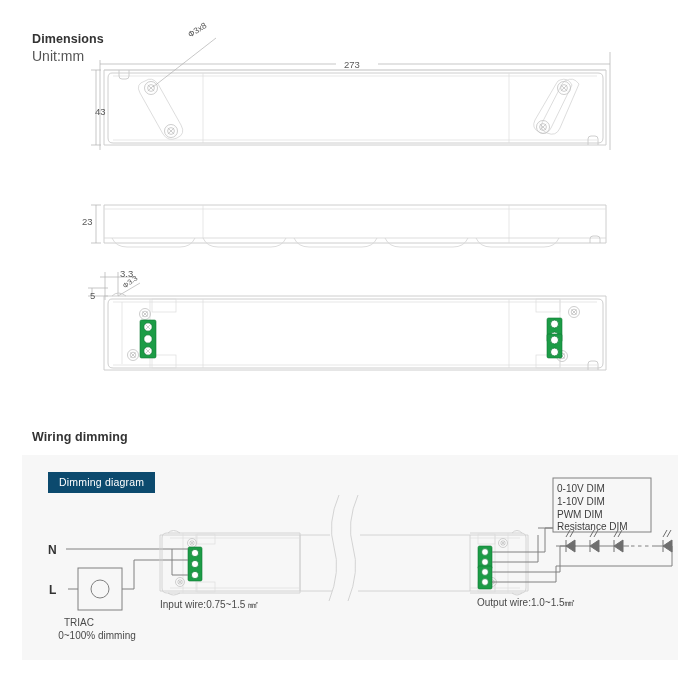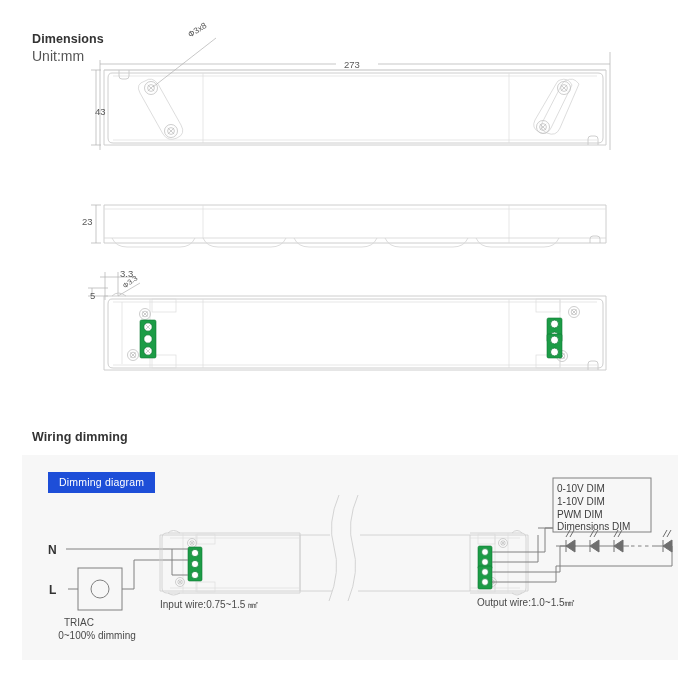--- a/index.html
+++ b/index.html
@@ -37,21 +37,21 @@
     position:absolute;
     left:22px;top:455px;
     width:656px;height:205px;
     background:#f7f7f7;
   }
 
   
   #dimming-badge{
     position:absolute;
     left:48px;top:472px;
-    background:#1d4ed8;
+    background:#0c4a6e;
     color:#ffffff;
     font-size:10.5px;
     padding:4px 11px 5px 11px;
     letter-spacing:.2px;
     white-space:nowrap;
   }
 
   
   .wtext{position:absolute;font-size:10px;color:#4a4a4a;white-space:nowrap;}
   .wtext.big{font-size:12px;font-weight:bold;color:#333;}
@@ -428,15 +428,15 @@
   <div class="wtext big" id="label-N">N</div>
   <div class="wtext big" id="label-L">L</div>
   <div class="wtext" id="label-triac">TRIAC</div>
   <div class="wtext" id="label-triac-sub">0~100% dimming</div>
   <div class="wtext" id="label-input-wire">Input wire:0.75~1.5 ㎟</div>
   <div class="wtext" id="label-output-wire">Output wire:1.0~1.5㎟</div>
 
   <div class="dimbox-line" style="top:483px;">0-10V DIM</div>
   <div class="dimbox-line" style="top:496px;">1-10V DIM</div>
   <div class="dimbox-line" style="top:509px;">PWM DIM</div>
-  <div class="dimbox-line" style="top:521px;">Dimensions DIM</div>
+  <div class="dimbox-line" style="top:521px;">Resistance DIM</div>
 
 </div>
 
 </body></html>

